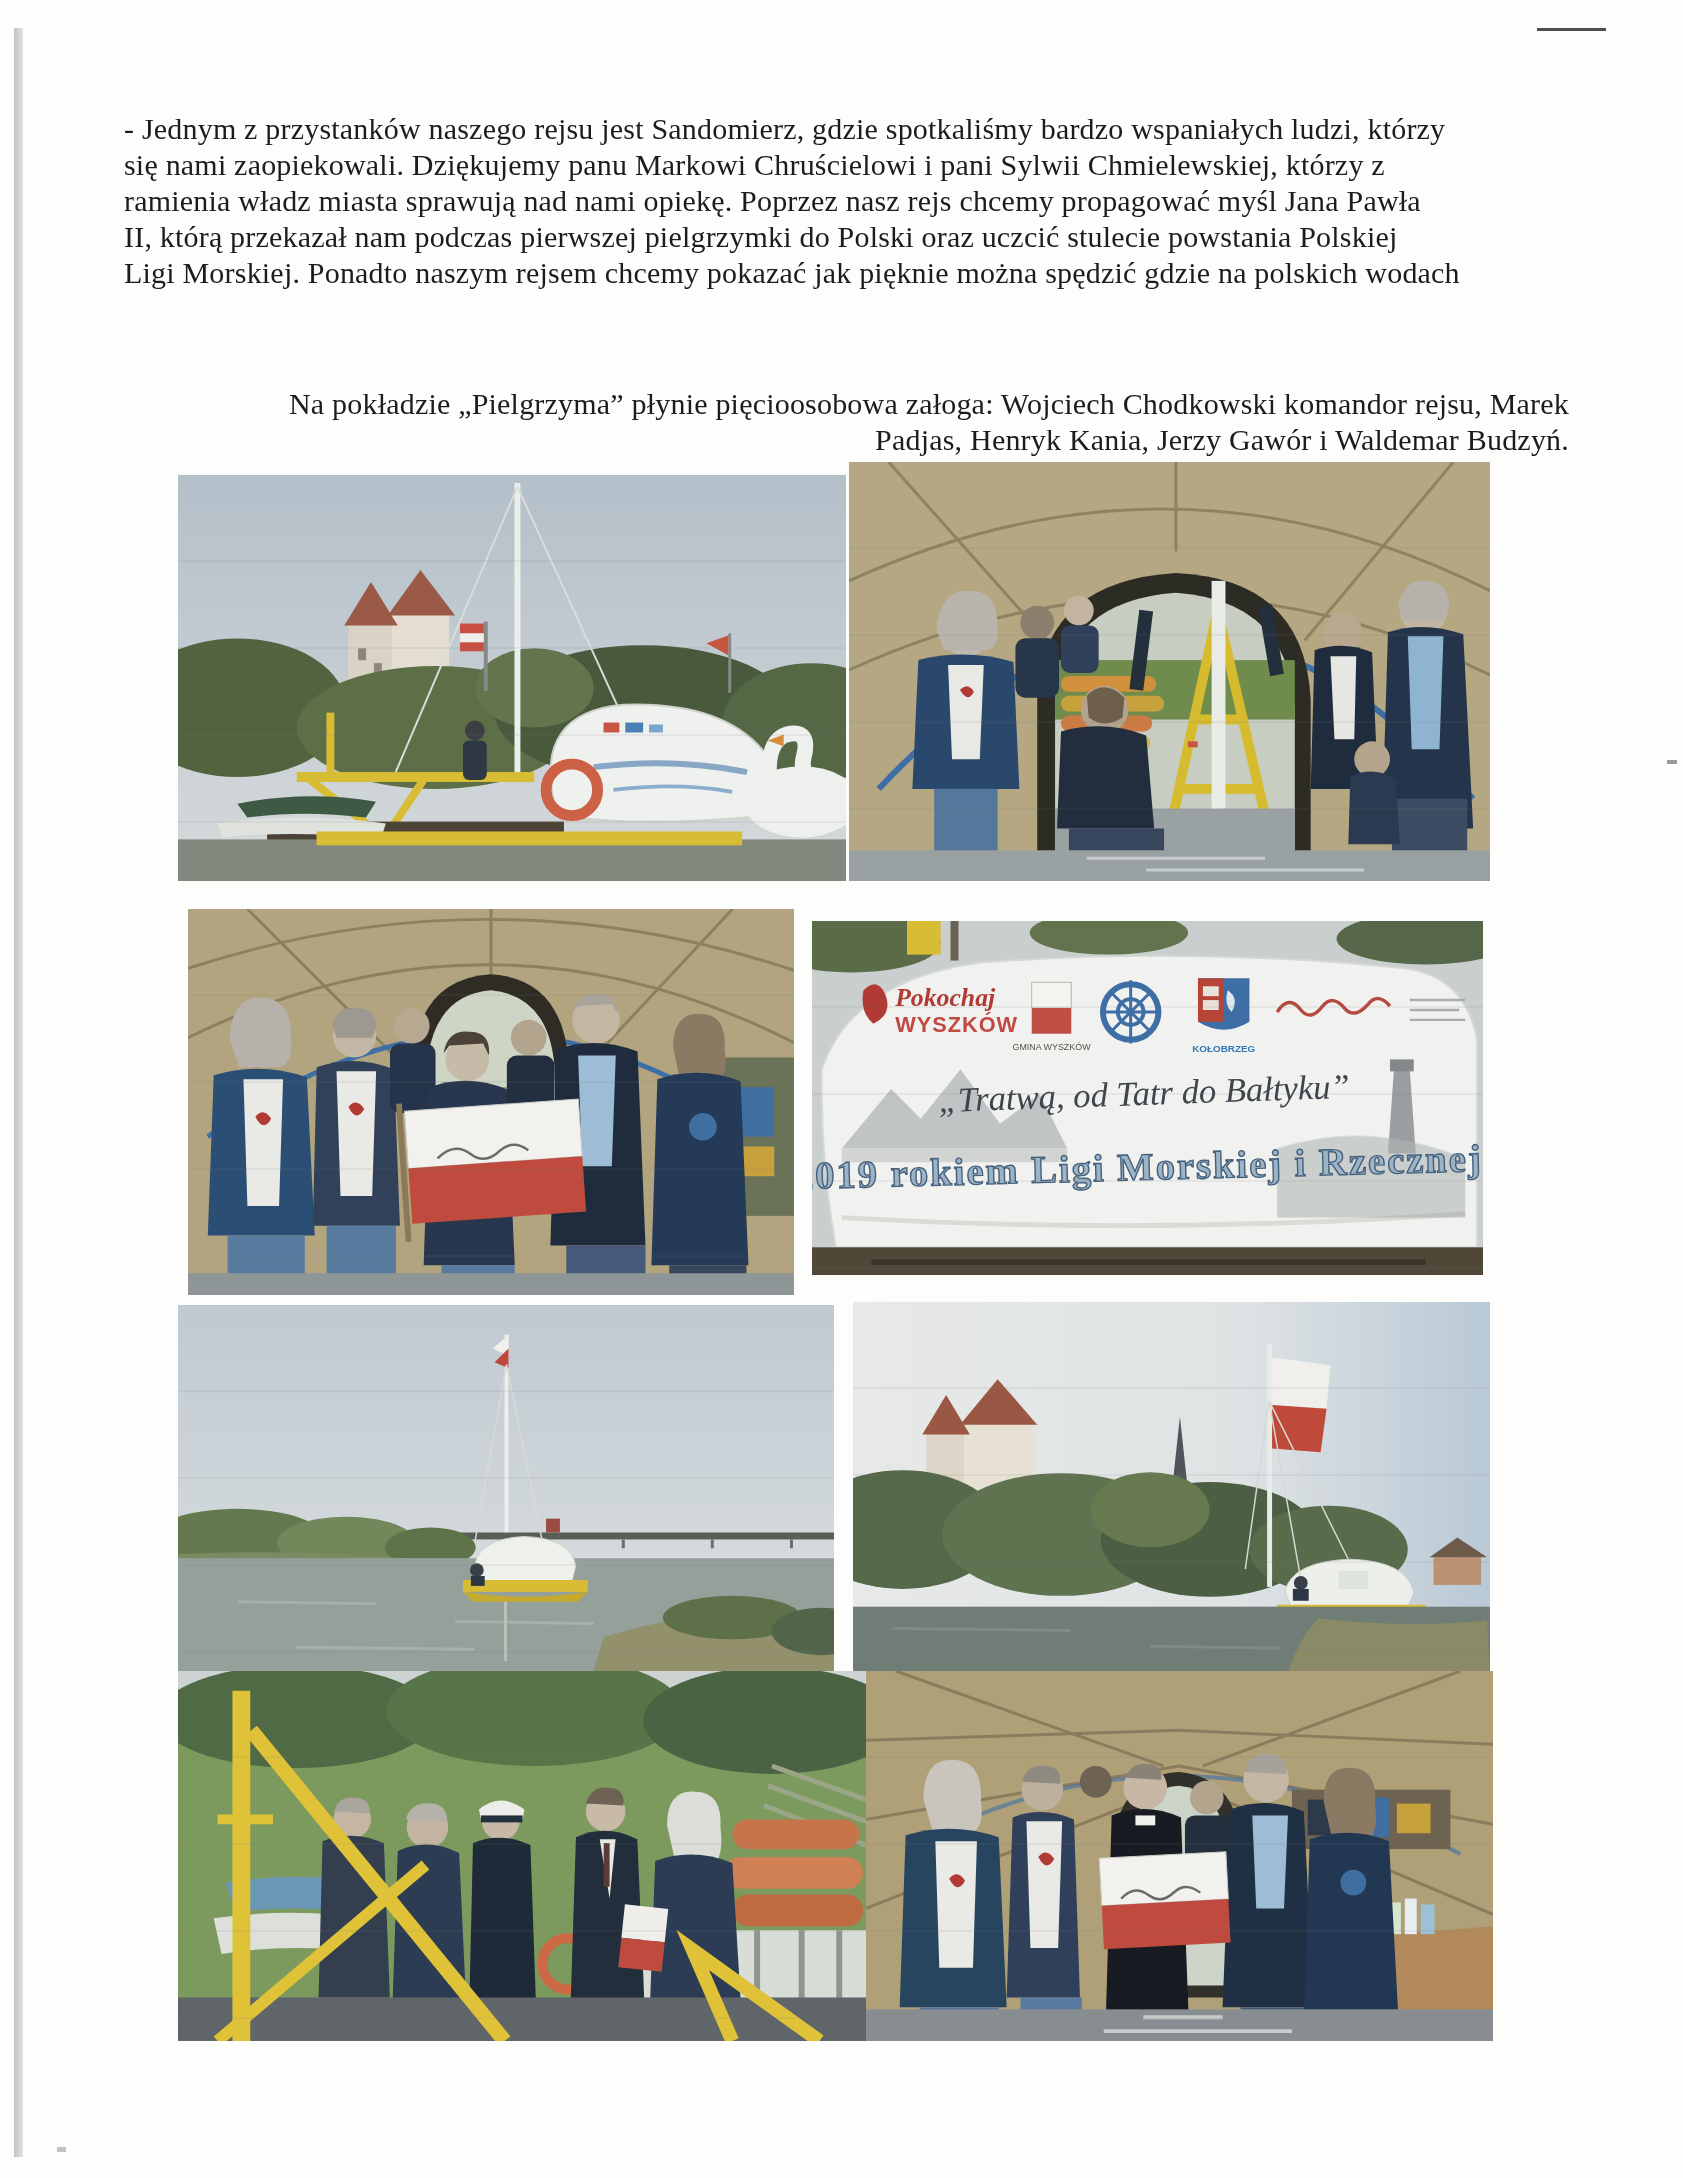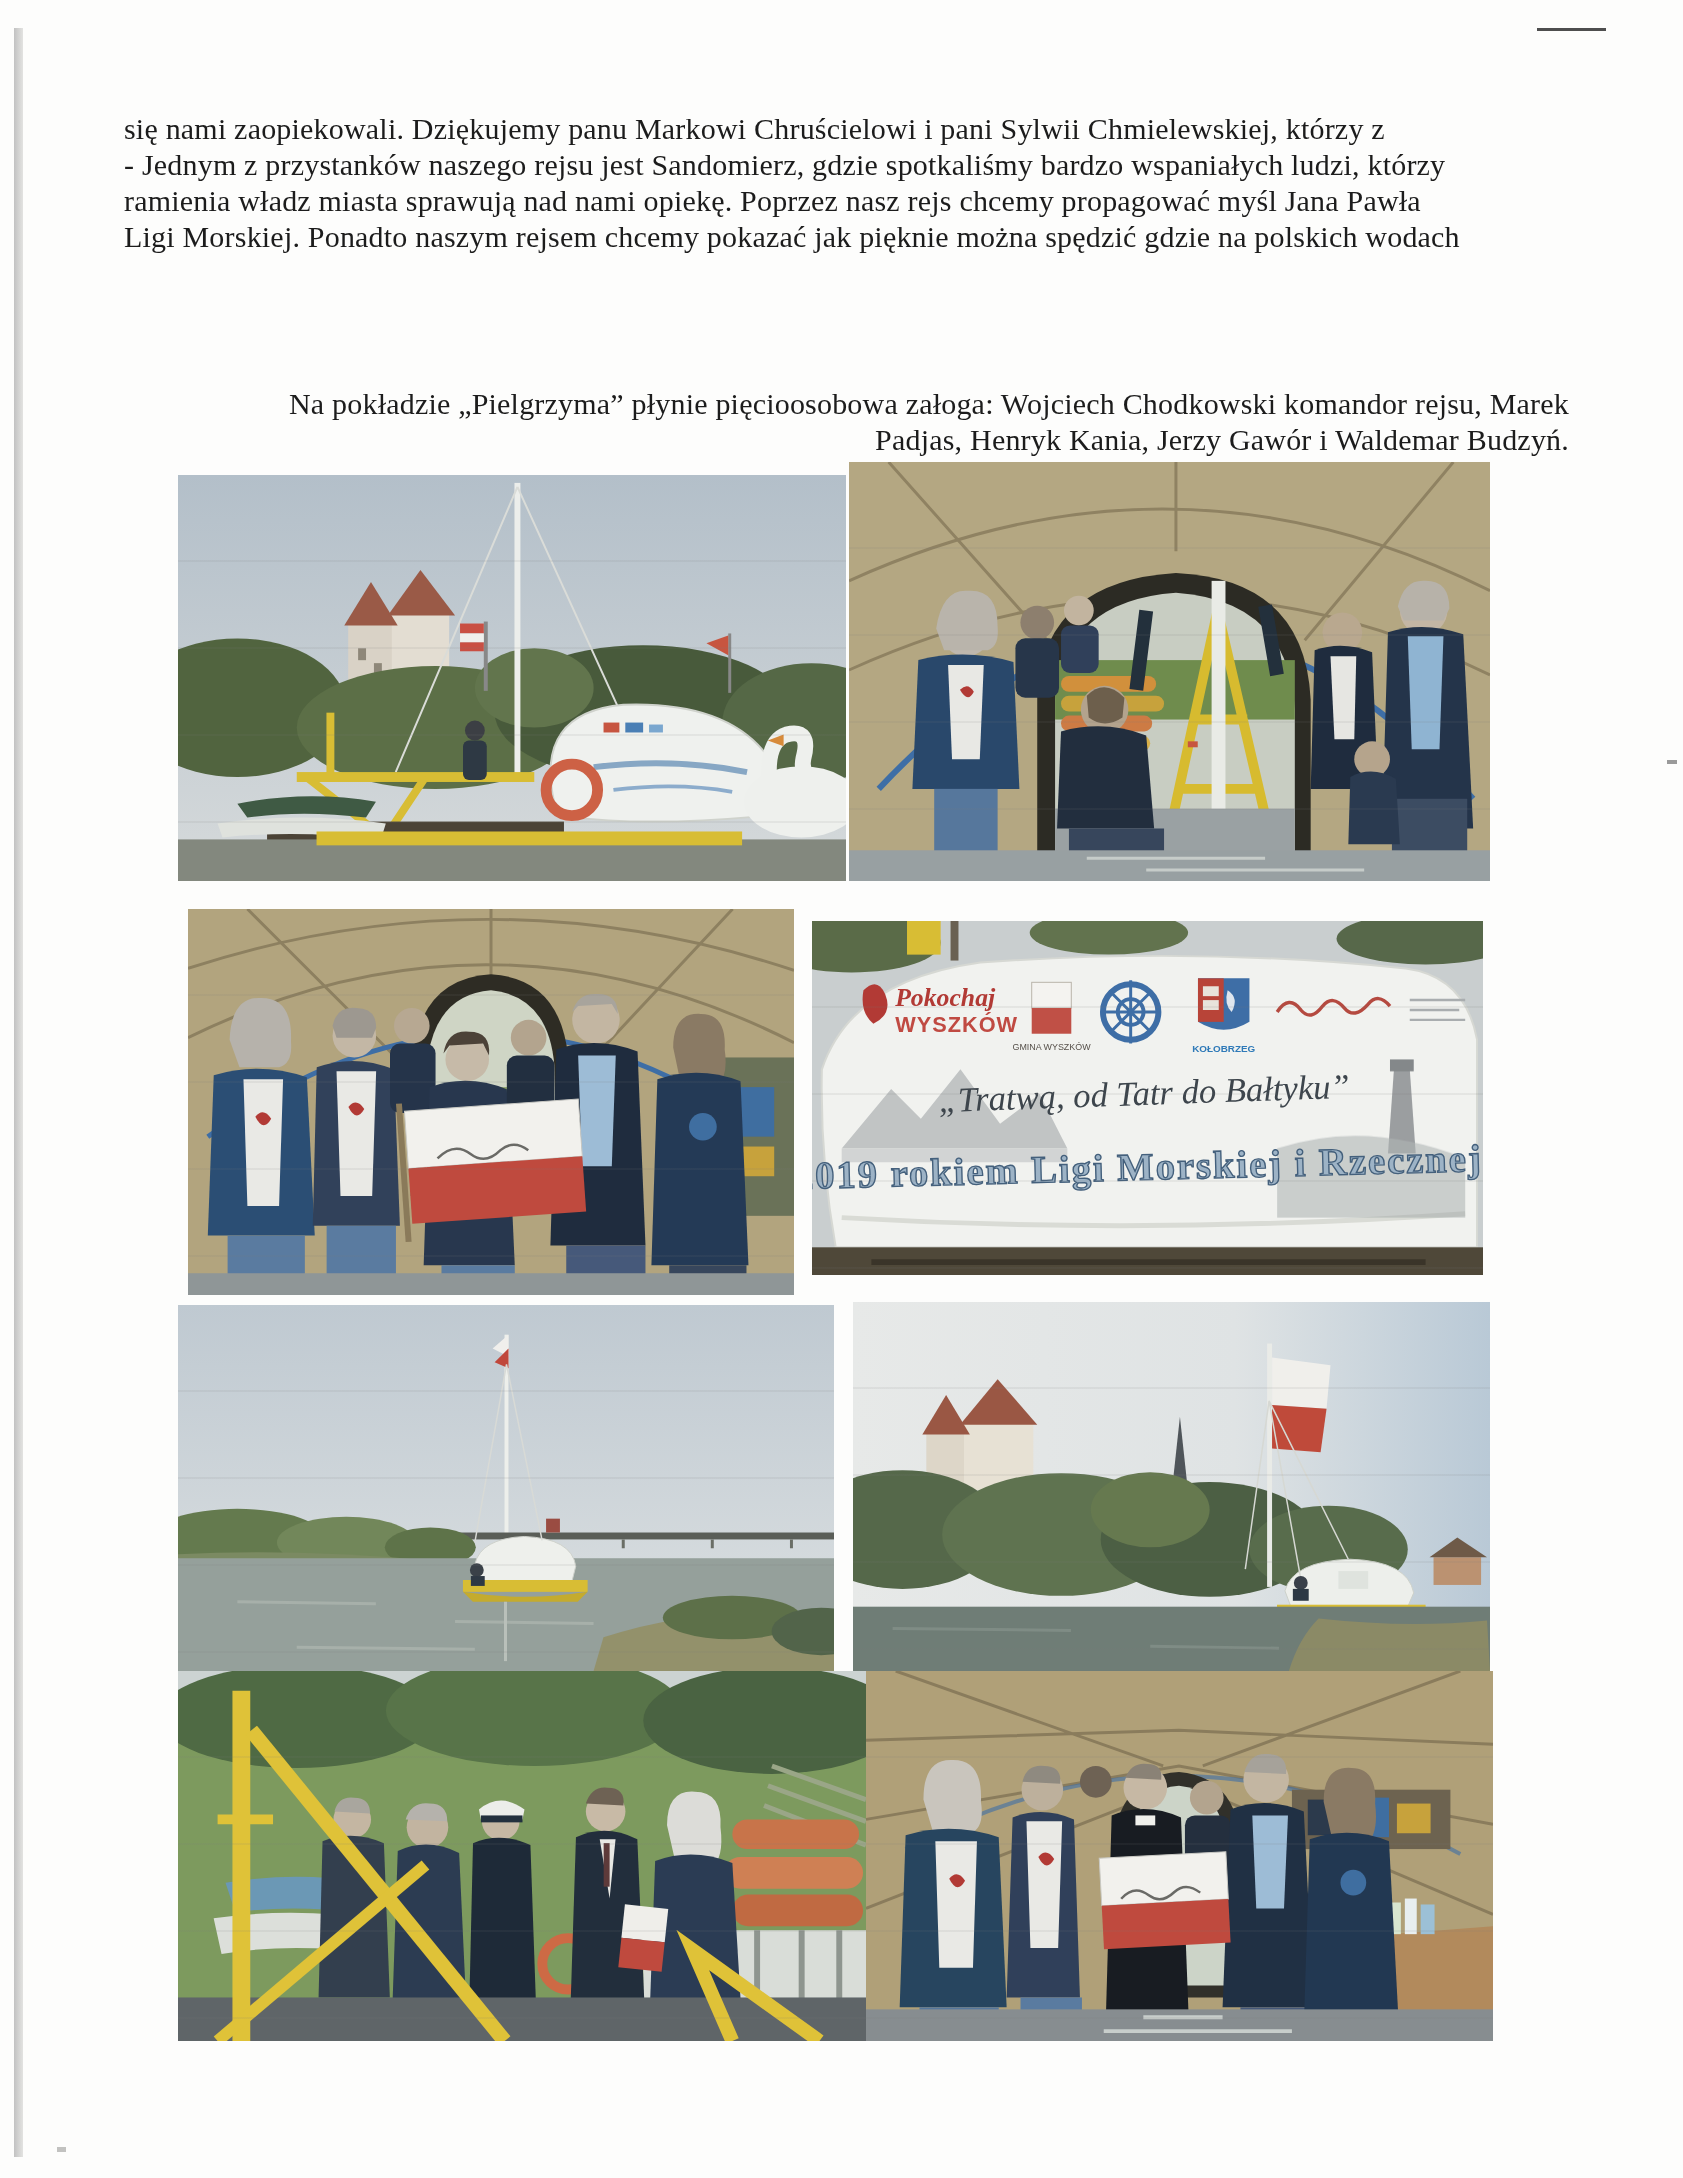--- a/index.html
+++ b/index.html
@@ -37,23 +37,24 @@
 </style>
 </head>
 <body>
 
 <div class="scan-edge-left"></div>
 <div class="scan-mark-topright"></div>
 <div class="scan-dash-right"></div>
 <div class="scan-dot-bottomleft"></div>
 
 <div id="para1" class="para">
+  <div class="line">- Jednym z przystanków naszego rejsu jest Sandomierz, gdzie spotkaliśmy bardzo wspaniałych ludzi, którzy</div>
   <div class="line">się nami zaopiekowali. Dziękujemy panu Markowi Chruścielowi i pani Sylwii Chmielewskiej, którzy z</div>
-  <div class="line">- Jednym z przystanków naszego rejsu jest Sandomierz, gdzie spotkaliśmy bardzo wspaniałych ludzi, którzy</div>
   <div class="line">ramienia władz miasta sprawują nad nami opiekę. Poprzez nasz rejs chcemy propagować myśl Jana Pawła</div>
+  <div class="line">II, którą przekazał nam podczas pierwszej pielgrzymki do Polski oraz uczcić stulecie powstania Polskiej</div>
   <div class="line">Ligi Morskiej. Ponadto naszym rejsem chcemy pokazać jak pięknie można spędzić gdzie na polskich wodach</div>
 </div>
 
 <div id="para2" class="para">
   <div class="line">Na pokładzie „Pielgrzyma” płynie pięcioosobowa załoga: Wojciech Chodkowski komandor rejsu, Marek</div>
   <div class="line">Padjas, Henryk Kania, Jerzy Gawór i Waldemar Budzyń.</div>
 </div>
 
 <div id="photo1" class="photo">
 <svg viewBox="0 0 675 410" preserveAspectRatio="none">

